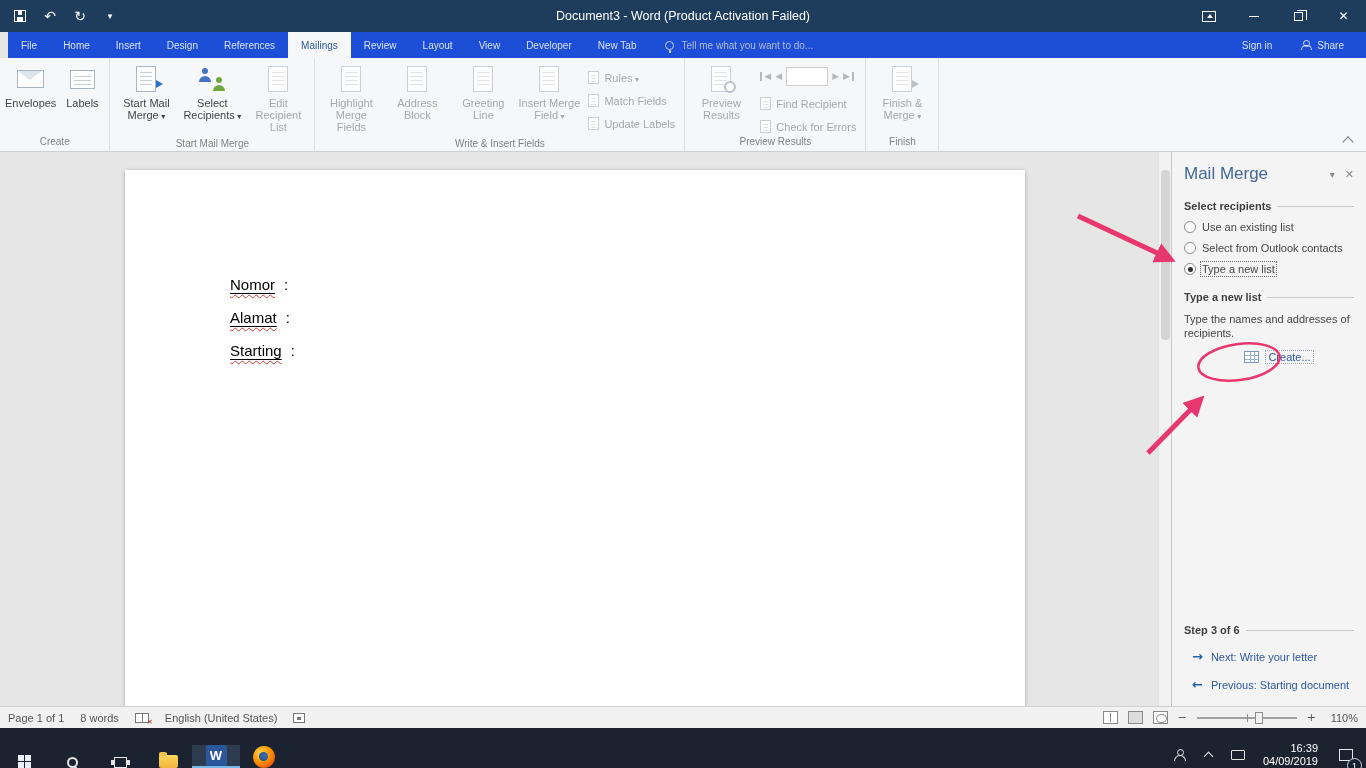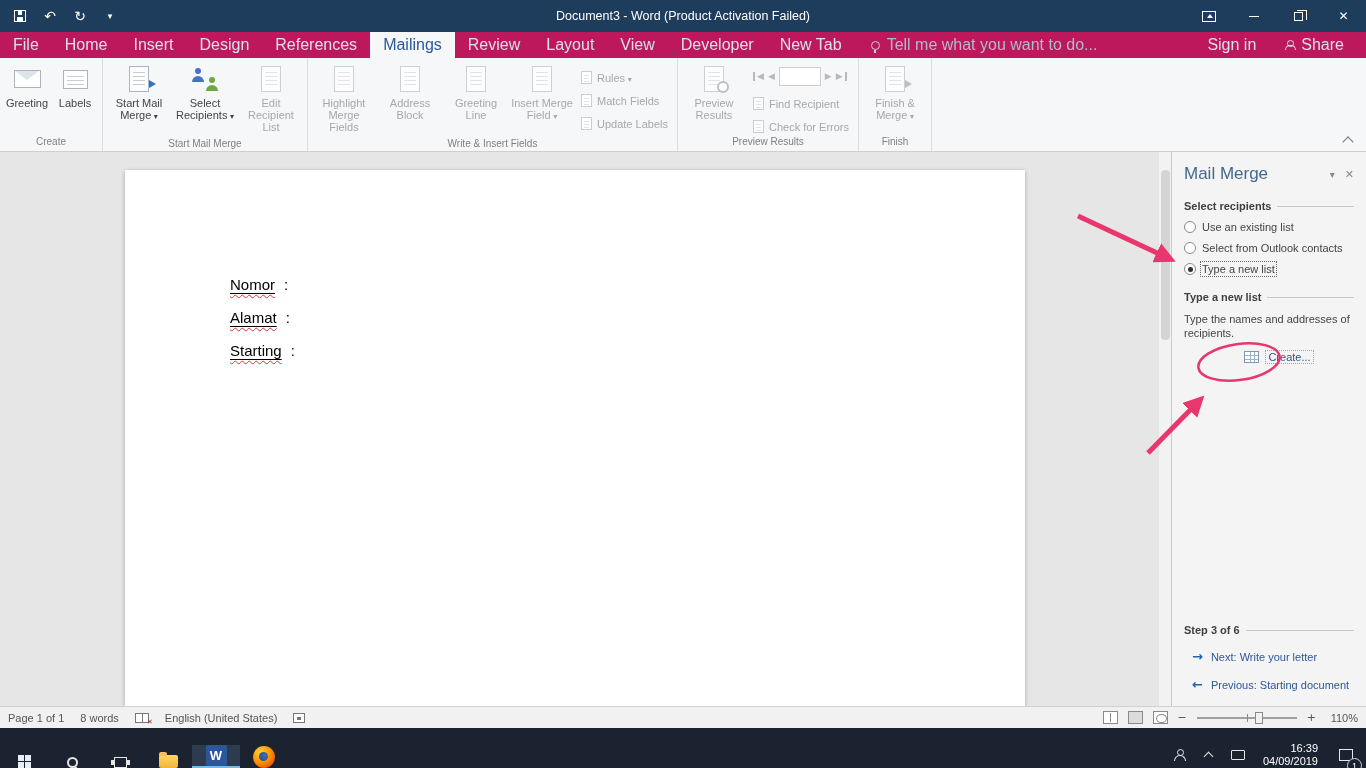--- a/index.html
+++ b/index.html
@@ -21,21 +21,21 @@
   .tb-title { position:absolute; left:0; right:0; text-align:center; font-size:12.5px; color:#fff; pointer-events:none; }
   .tb-right { margin-left:auto; display:flex; height:100%; z-index:2; }
   .win-btn { width:45px; height:32px; display:flex; align-items:center; justify-content:center; color:#fff; }
   .mini-bar { width:10px; height:1px; background:#fff; display:block; }
   .restore-ico { width:9px; height:9px; border:1px solid #fff; position:relative; }
   .restore-ico::before { content:""; position:absolute; top:-3px; left:2px; width:9px; height:9px; border:1px solid #fff; border-bottom:none; border-left:none; }
   .rdo-ico { width:14px; height:11px; border:1px solid #fff; position:relative; }
   .rdo-ico::before { content:""; position:absolute; left:4px; top:2px; border-left:3px solid transparent; border-right:3px solid transparent; border-bottom:4px solid #fff; }
 
   
-  .tabrow { position:absolute; top:32px; left:0; right:0; height:26px; background:#be185d; display:flex; align-items:stretch; color:#d7e1ee; font-size:16px; }
+  .tabrow { position:absolute; top:32px; left:8px; right:0; height:26px; background:#1d4ed8; display:flex; align-items:stretch; color:#d7e1ee; font-size:10px; }
   .tab { padding:0 13px; display:flex; align-items:center; cursor:default; }
   .tab.active { background:#f6f7f9; color:#2b579a; }
   .tellme { display:flex; align-items:center; gap:7px; padding:0 16px; color:#aebccd; }
   .bulb { width:9px; height:9px; border:1px solid #c4d0de; border-radius:50%; position:relative; }
   .bulb::after { content:""; position:absolute; left:2.5px; top:8px; width:2px; height:3px; background:#c4d0de; }
   .tabrow-right { margin-left:auto; display:flex; align-items:center; gap:4px; padding-right:12px; }
   .signin { padding:0 14px; }
   .share { display:flex; align-items:center; gap:6px; padding:0 10px; }
   .person-ico { width:11px; height:10px; position:relative; }
   .person-ico::before { content:""; position:absolute; top:0; left:3px; width:5px; height:5px; border-radius:50%; border:1px solid #d7e1ee; }
@@ -224,21 +224,21 @@
 </div>
 
 <div class="ribbon">
 
   <div class="rgroup">
     <div class="rbody">
       <div class="rbtn">
         <span class="icon32">
             <span class="ienv"></span>
           </span>
-        <span class="lbl">Greeting</span>
+        <span class="lbl">Envelopes</span>
       </div>
       <div class="rbtn">
         <span class="icon32">
             <span class="ilbl-ico"></span>
           </span>
         <span class="lbl">Labels</span>
       </div>
     </div>
     <div class="rlabel">Create</div>
   </div>

